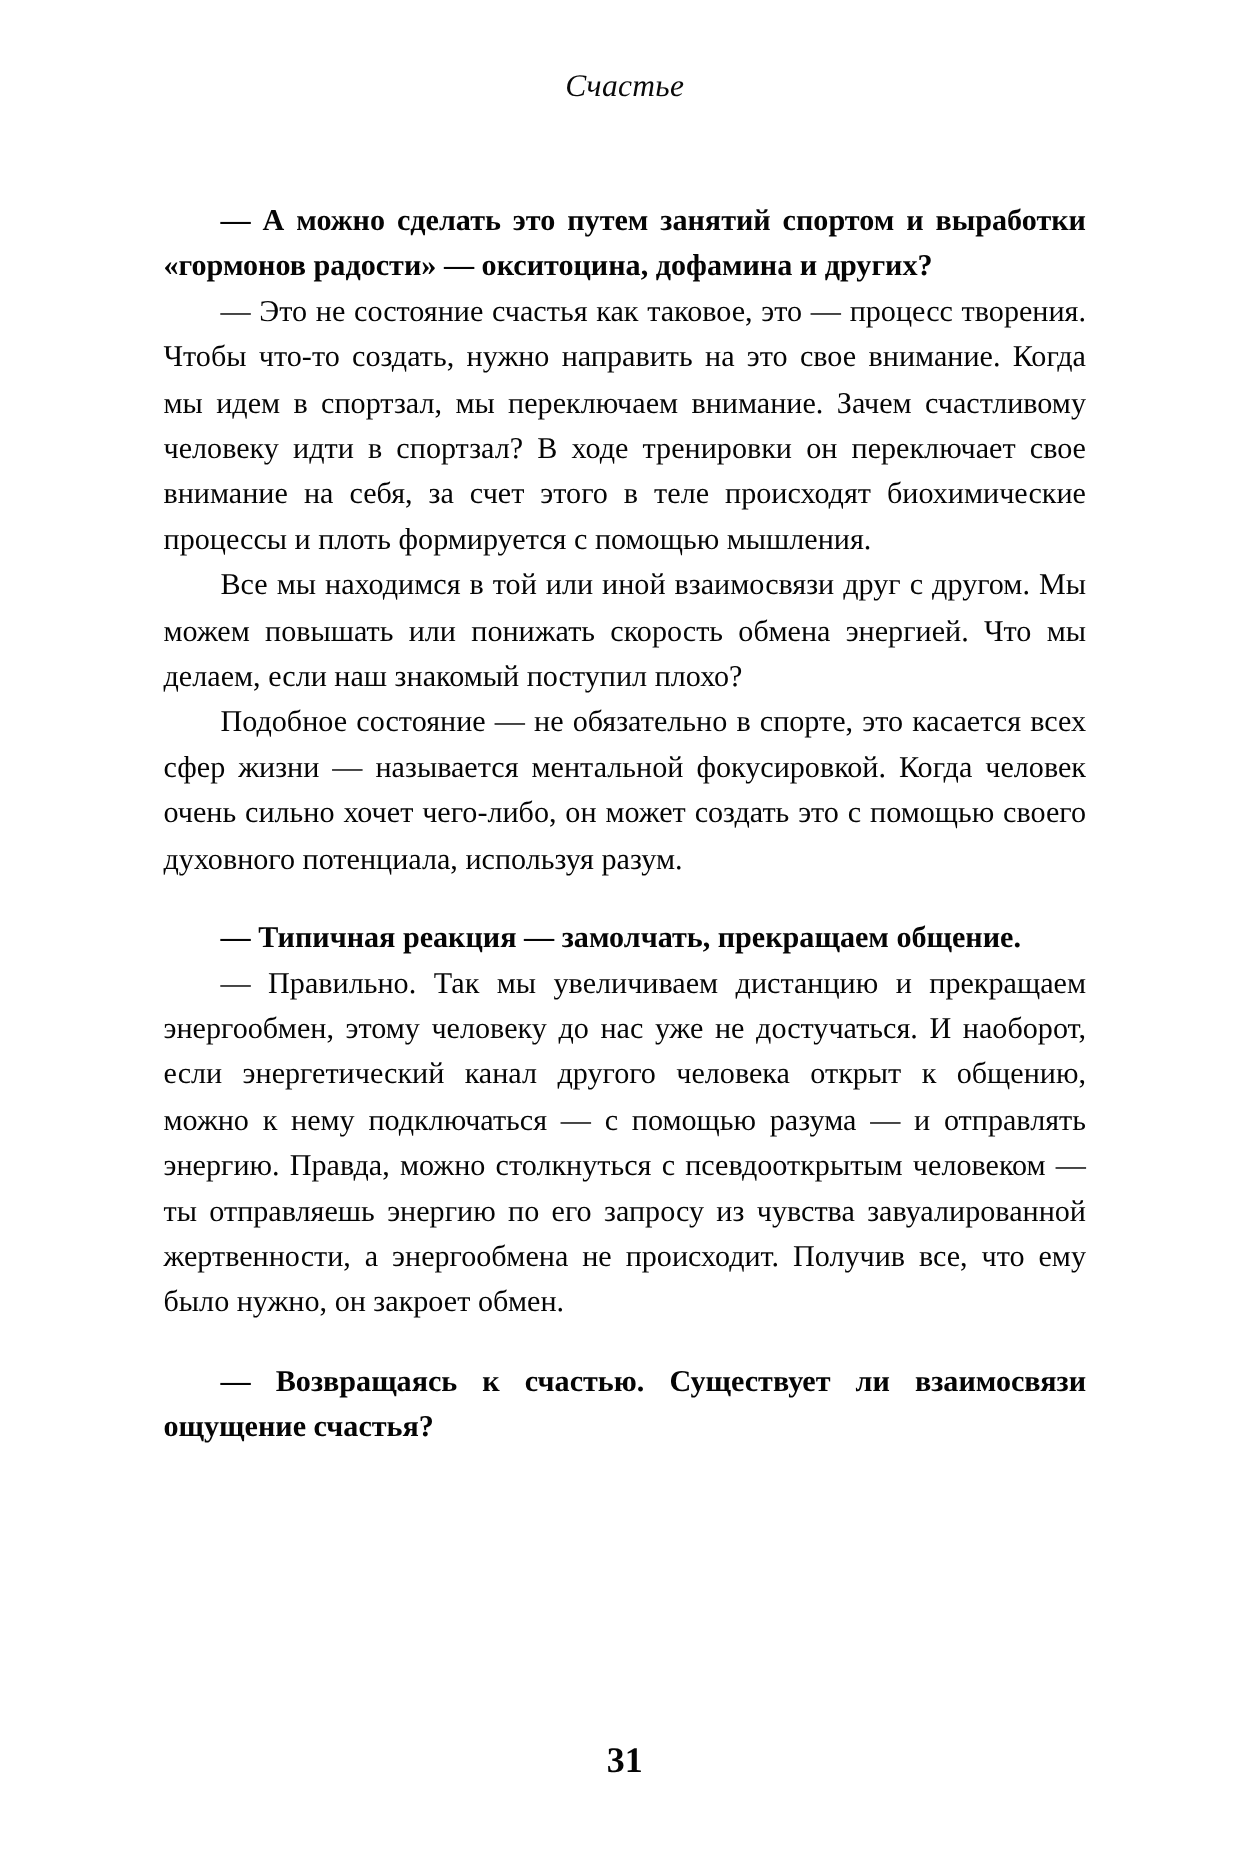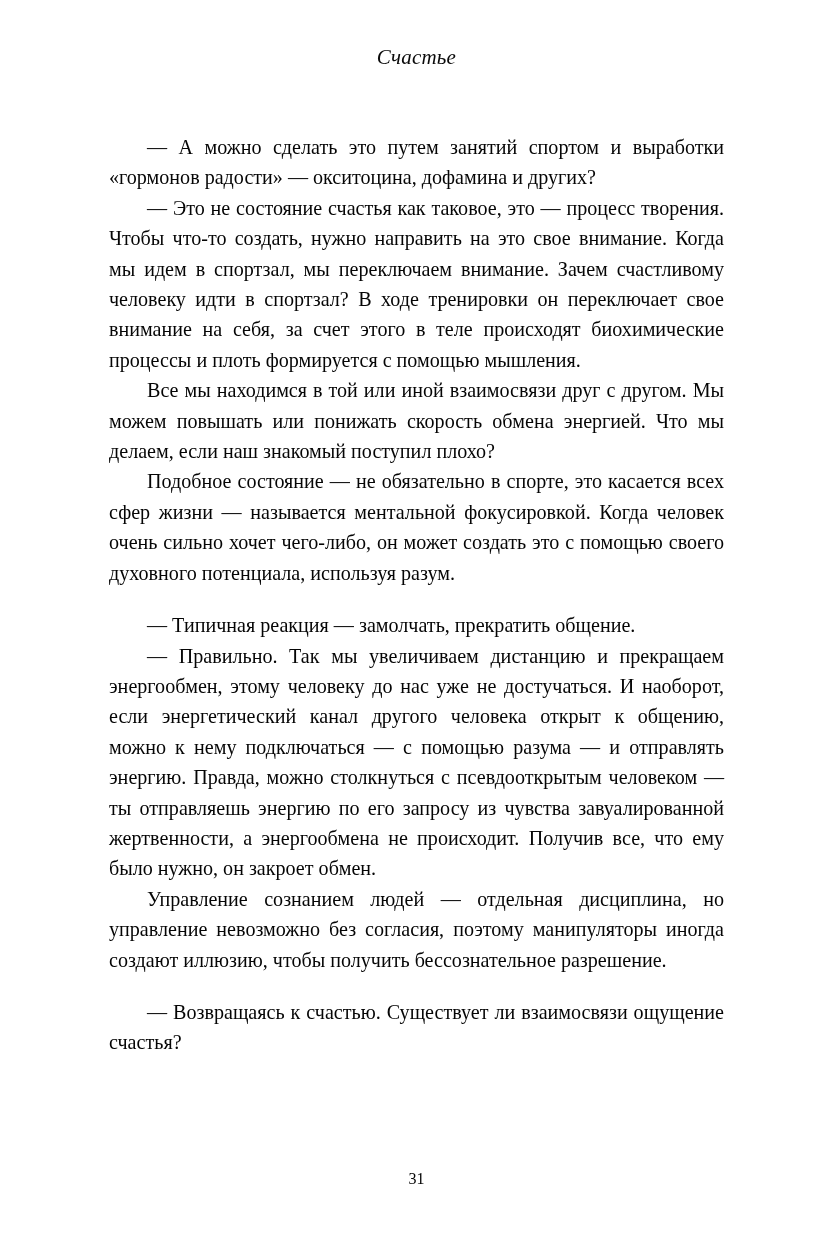--- a/index.html
+++ b/index.html
@@ -38,54 +38,53 @@
     text-justify: inter-word;
     font-size: 20.1px;
     line-height: 30.4px;
     hyphens: manual;
   }
   .content p {
     margin: 0;
     text-indent: 38px;
   }
   .q {
-    font-weight: normal;
+    font-weight: bold;
   }
   .spacer-para {
     height: 22px;
   }
   .folio {
     position: absolute;
     left: 0;
     right: 0;
     bottom: 52px;
     text-align: center;
-    font-weight: normal;
-    font-size: 16px;
+    font-weight: bold;
+    font-size: 24px;
   }
 </style>
 </head>
 <body>
 
 <div class="page">
 
   <div class="running-head">Счастье</div>
 
   <div class="content">
 
     <p class="q">— А можно сделать это путем занятий спортом и выработки «гормонов радости» — окситоцина, дофамина и других?</p>
     <p>— Это не состояние счастья как таковое, это — процесс творения. Чтобы что-то создать, нужно направить на это свое внимание. Когда мы идем в спортзал, мы переключаем внимание. Зачем счастливому человеку идти в спортзал? В ходе тренировки он переключает свое внимание на себя, за счет этого в теле происходят биохимические процессы и плоть формируется с помощью мышления.</p>
     <p>Все мы находимся в той или иной взаимосвязи друг с другом. Мы можем повышать или понижать скорость обмена энергией. Что мы делаем, если наш знакомый поступил плохо?</p>
     <p>Подобное состояние — не обязательно в спорте, это касается всех сфер жизни — называется ментальной фокусировкой. Когда человек очень сильно хочет чего-либо, он может создать это с помощью своего духовного потенциала, используя разум.</p>
 
     <div class="spacer-para"></div>
 
-    <p class="q">— Типичная реакция — замолчать, прекратить общение.</p>
+    <p class="q">— Типичная реакция — замолчать, прекращаем общение.</p>
     <p>— Правильно. Так мы увеличиваем дистанцию и прекращаем энергообмен, этому человеку до нас уже не достучаться. И наоборот, если энергетический канал другого человека открыт к общению, можно к нему подключаться — с помощью разума — и отправлять энергию. Правда, можно столкнуться с псевдооткрытым человеком — ты отправляешь энергию по его запросу из чувства завуалированной жертвенности, а энергообмена не  происходит. Получив все, что ему было нужно, он закроет обмен.</p>
-    <p>Управление сознанием людей — отдельная дисциплина, но управление невозможно без согласия, поэтому манипуляторы иногда создают иллюзию, чтобы получить бессознательное разрешение.</p>
 
     <div class="spacer-para"></div>
 
     <p class="q">— Возвращаясь к счастью. Существует ли взаимосвязи ощущение счастья?</p>
 
   </div>
 
   <div class="folio">31</div>
 
 </div>

